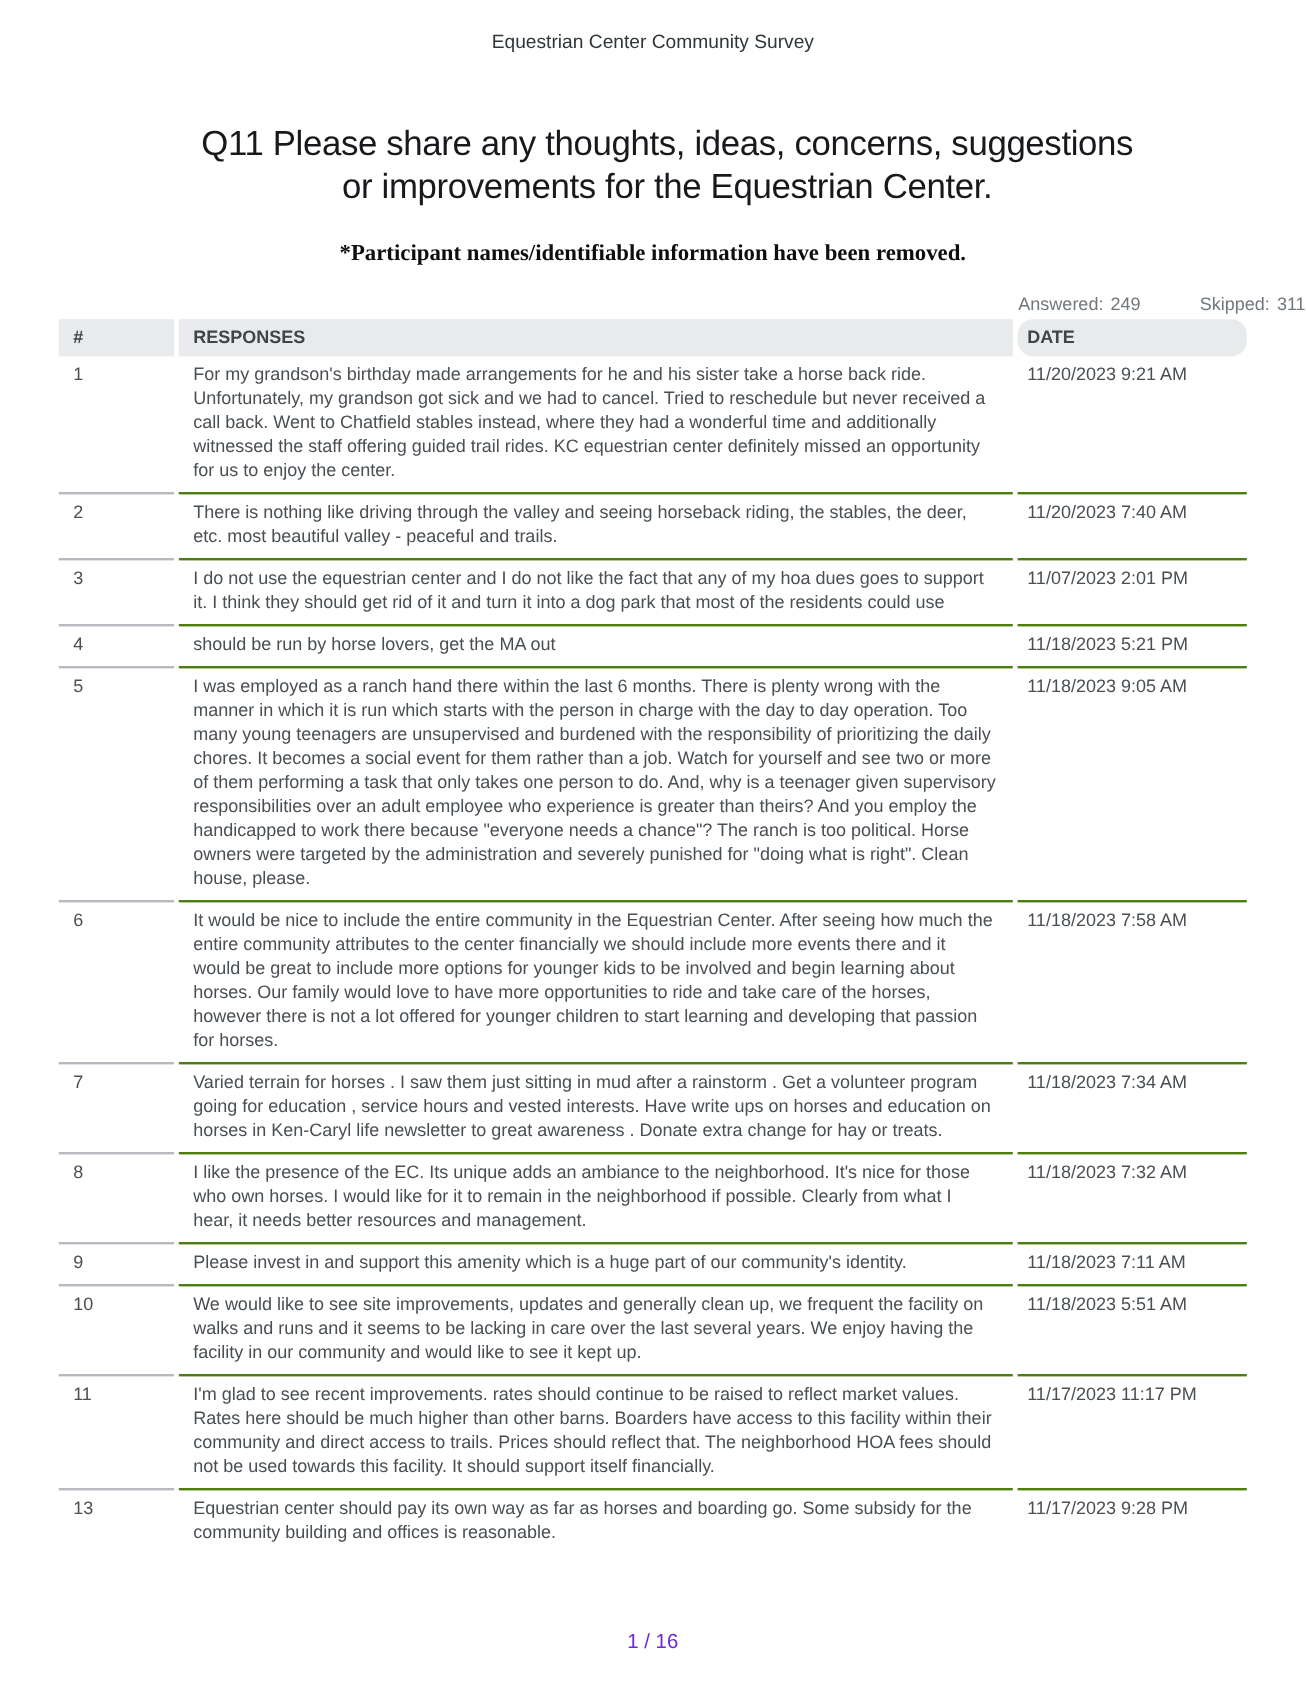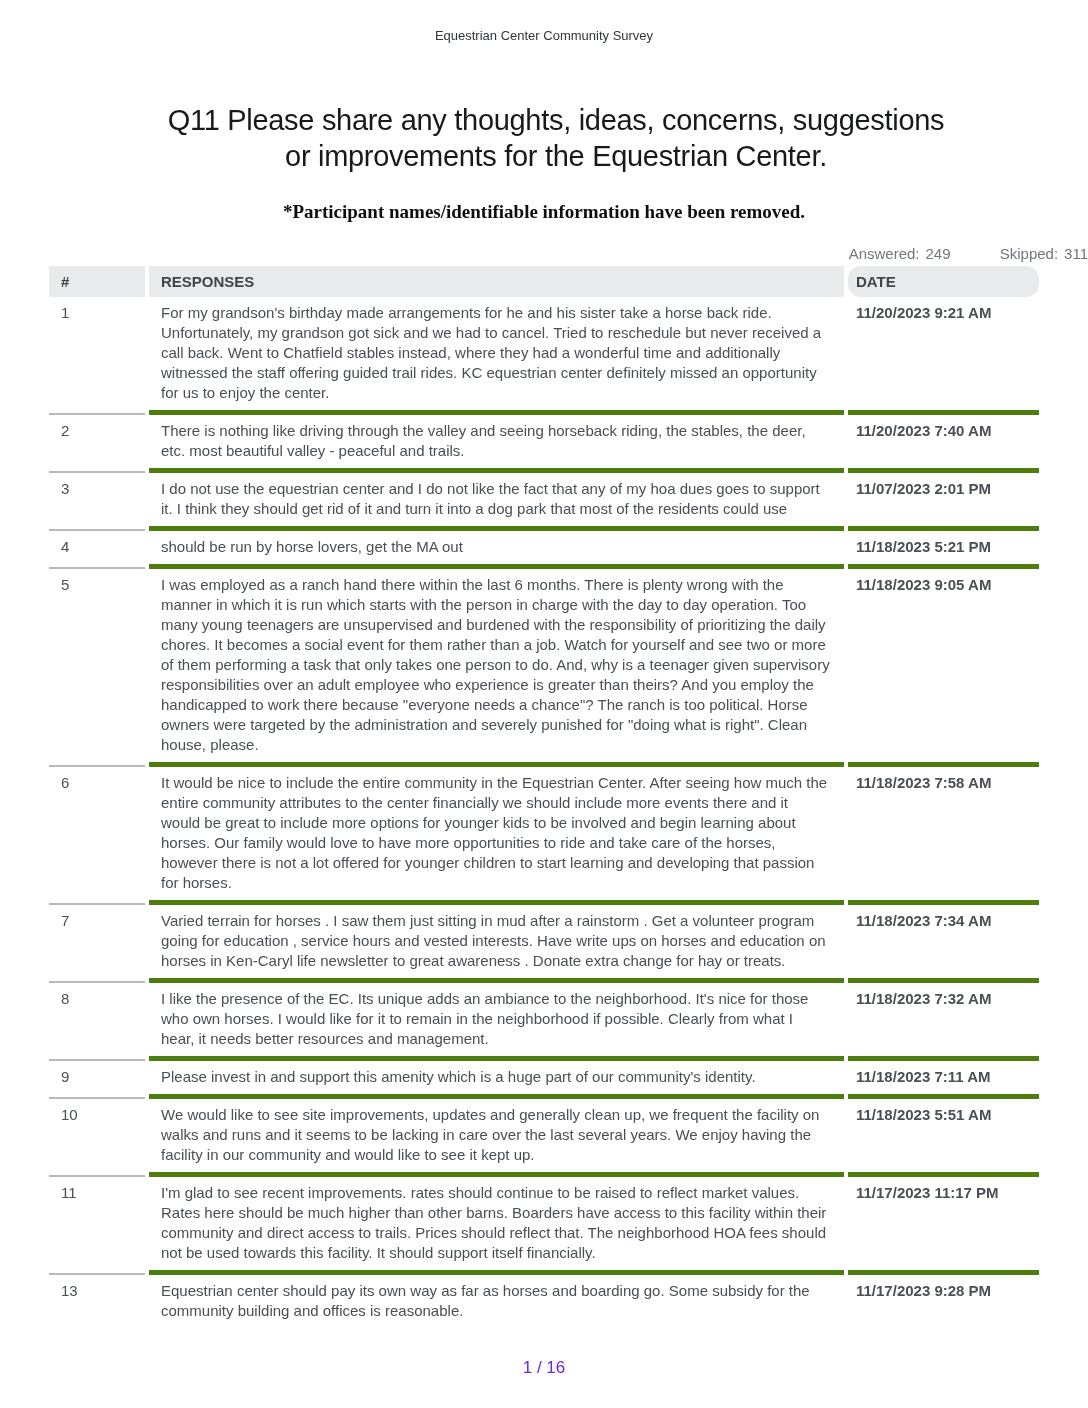--- a/index.html
+++ b/index.html
@@ -9,21 +9,21 @@
     height: 1408px;
     margin: 0 auto;
     font-family: "Liberation Sans", sans-serif;
     color: #4a4f54;
     position: relative;
     overflow: hidden;
   }
   .survey-title {
     padding-top: 26px;
     text-align: center;
-    font-size: 13px;
+    font-size: 16px;
     line-height: 20px;
     color: #31363b;
   }
   .question-title {
     margin-top: 56px;
     text-align: center;
     font-size: 29px;
     line-height: 36px;
     letter-spacing: -0.3px;
     color: #17191c;
@@ -68,25 +68,25 @@
     height: 30px;
     vertical-align: middle;
   }
   th.th-date { padding-left: 8px; border-radius: 13px; }
   td {
     vertical-align: top;
     font-size: 15px;
     line-height: 20px;
     color: #4a4f54;
     padding: 6px 14px 7px 12px;
-    border-bottom: 5px solid #4d7c0f;
+    border-bottom: 2px solid #4d7c0f;
     word-wrap: break-word;
   }
   td.cell-num { border-bottom: 2px solid #b6babf; }
-  td.cell-date { padding-left: 8px; white-space: nowrap; font-weight: bold; }
+  td.cell-date { padding-left: 8px; white-space: nowrap; }
   tr:last-child td { border-bottom: none; }
 
   .page-footer {
     position: absolute;
     left: 0;
     width: 100%;
     top: 1358px;
     text-align: center;
     font-size: 17px;
     color: #6d28d9;

